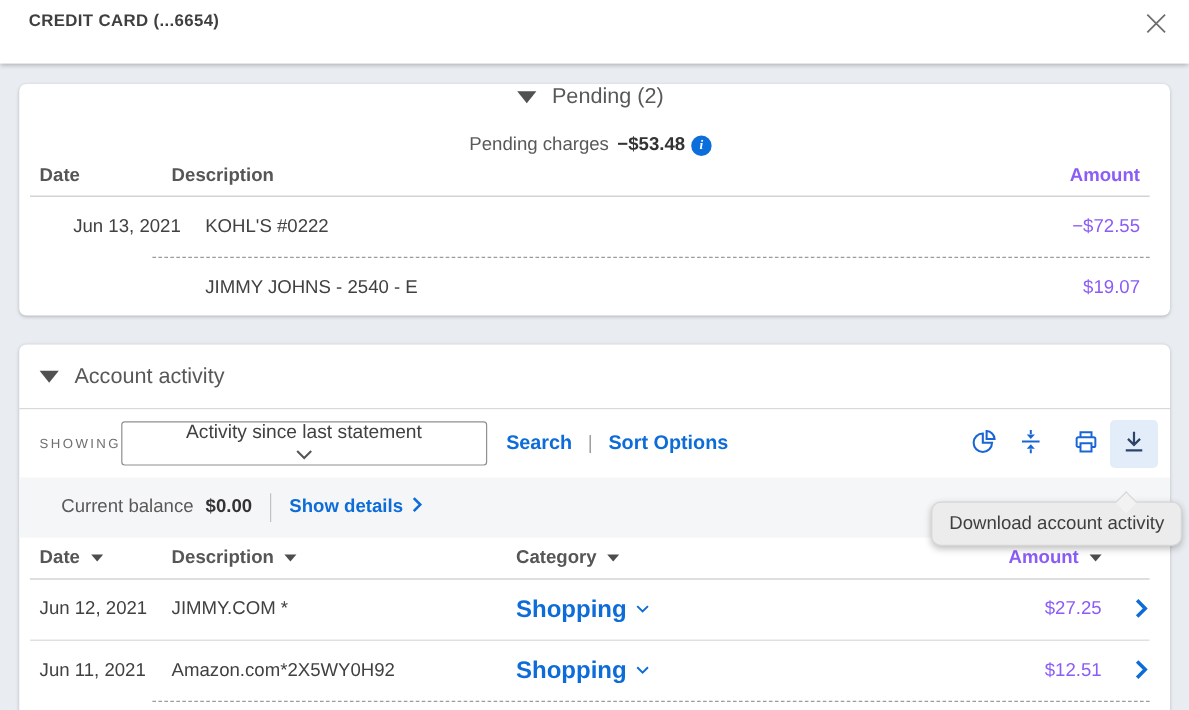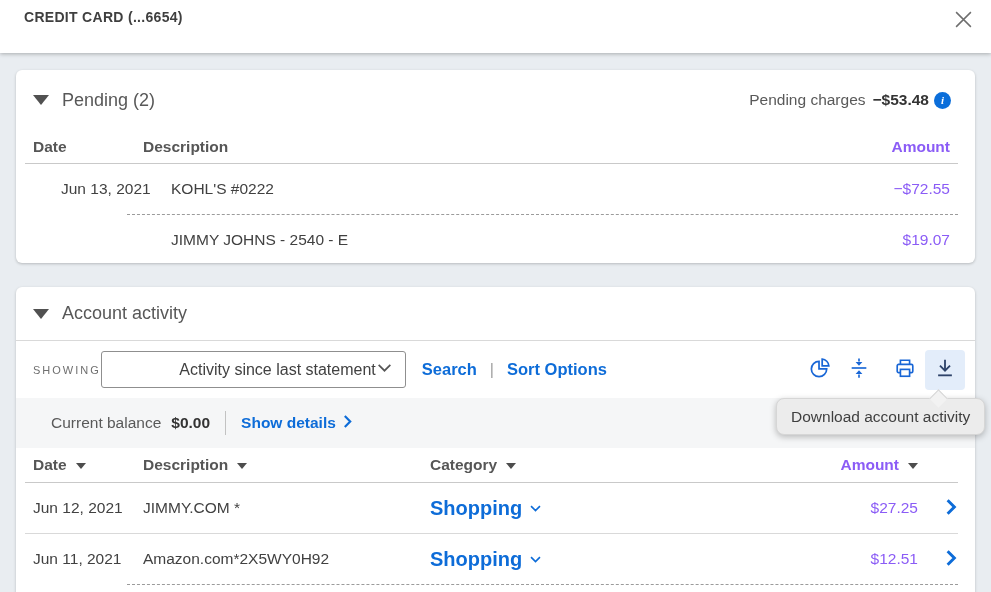--- a/index.html
+++ b/index.html
@@ -28,21 +28,21 @@
 
   
   .card {
     position:absolute; left:16px; width:959px; background:#fff;
     border-radius:6px; box-shadow:0 1px 3px rgba(0,0,0,.22);
   }
   .card-pending  { top:70px;  height:193px; }
   .card-activity { top:287px; height:330px; }
 
   .section-head { display:flex; align-items:center; justify-content:space-between; padding:0 24px 0 17px; }
-  .card-pending  .section-head { height:60px; }
+  .card-pending  .section-head { height:60px;flex-direction:column; }
   .card-activity .section-head { height:53px; }
   .head-left { display:flex; align-items:center; cursor:pointer; }
   .tri-down {
     width:0; height:0; border-left:8px solid transparent; border-right:8px solid transparent;
     border-top:10px solid #515151; margin-right:13px;
   }
   .section-title { font-size:18px; color:#585858; }
 
   .pending-summary { display:flex; align-items:center; font-size:15.5px; color:#595959; }
   .pending-amount { font-weight:bold; color:#333; margin:0 5px 0 7px; }
@@ -61,22 +61,22 @@
   .prow { display:grid; grid-template-columns:110px 1fr 180px; align-items:center; }
   .prow-head { height:33px; font-size:15.5px; font-weight:bold; color:#565656; }
   .prow-data { height:50px; font-size:15.5px; color:#414141;margin-left:28px; }
   .cell-amount { text-align:right; color:#8b5cf6; }
 
   
   .toolbar { height:57px; display:flex; align-items:center; padding:0 10px 0 17px; }
   .showing-label { font-size:11px; letter-spacing:2px; color:#6f6f6f; margin-right:0; }
   .filter-select {
     width:305px; height:37px; border:1px solid #8f8f8f; border-radius:3px; background:#fff;
-    display:flex; align-items:center; justify-content:flex-end; padding:0 12px;
-    font-size:16px; color:#414141; cursor:pointer;
+    display:flex; align-items:center; justify-content:flex-start; padding:0 12px;
+    font-size:16px; color:#414141; cursor:pointer;flex-direction:column;
   }
   .link { color:#0d6cd8; text-decoration:none; cursor:pointer;font-weight:bold; }
   .toolbar-links { display:flex; align-items:center; font-size:16.5px; margin-left:16px; }
   .link-sep { color:#9f9f9f; margin:0 13px; font-size:16px; }
   .toolbar-spacer { flex:1; }
   .icon-btn {
     width:40px; height:40px; display:flex; align-items:center; justify-content:center;
     background:none; border:none; border-radius:4px; cursor:pointer;
   }
   .icon-btn.active { background:#e3edfa; }
@@ -103,21 +103,21 @@
     border-left:5px solid transparent; border-right:5px solid transparent;
     border-top:6px solid #4d4d4d; vertical-align:1px;
   }
   .col-head { cursor:pointer; }
   .category-link { display:inline-flex; align-items:center; font-size:20px; }
   .category-link svg { margin-left:7px; }
   .row-chevron { justify-self:end; margin-right:2px; background:none; border:none; cursor:pointer; display:flex; }
 
   
   .tooltip {
-    position:absolute; left:776px; top:398px; z-index:20;
+    position:absolute; left:776px; top:418px; z-index:20;
     background:#ececec; border:1px solid #d6d6d6; border-radius:8px;
     box-shadow:0 2px 6px rgba(0,0,0,.25);
     height:37px; display:flex; align-items:center; padding:0 14px;
     font-size:15.5px; color:#3f3f3f; white-space:nowrap;
   }
   .tooltip-caret {
     position:absolute; top:-7px; left:155px; width:13px; height:13px;
     background:#f2f2f2; border-left:1px solid #d6d6d6; border-top:1px solid #d6d6d6;
     transform:rotate(45deg);
   }

